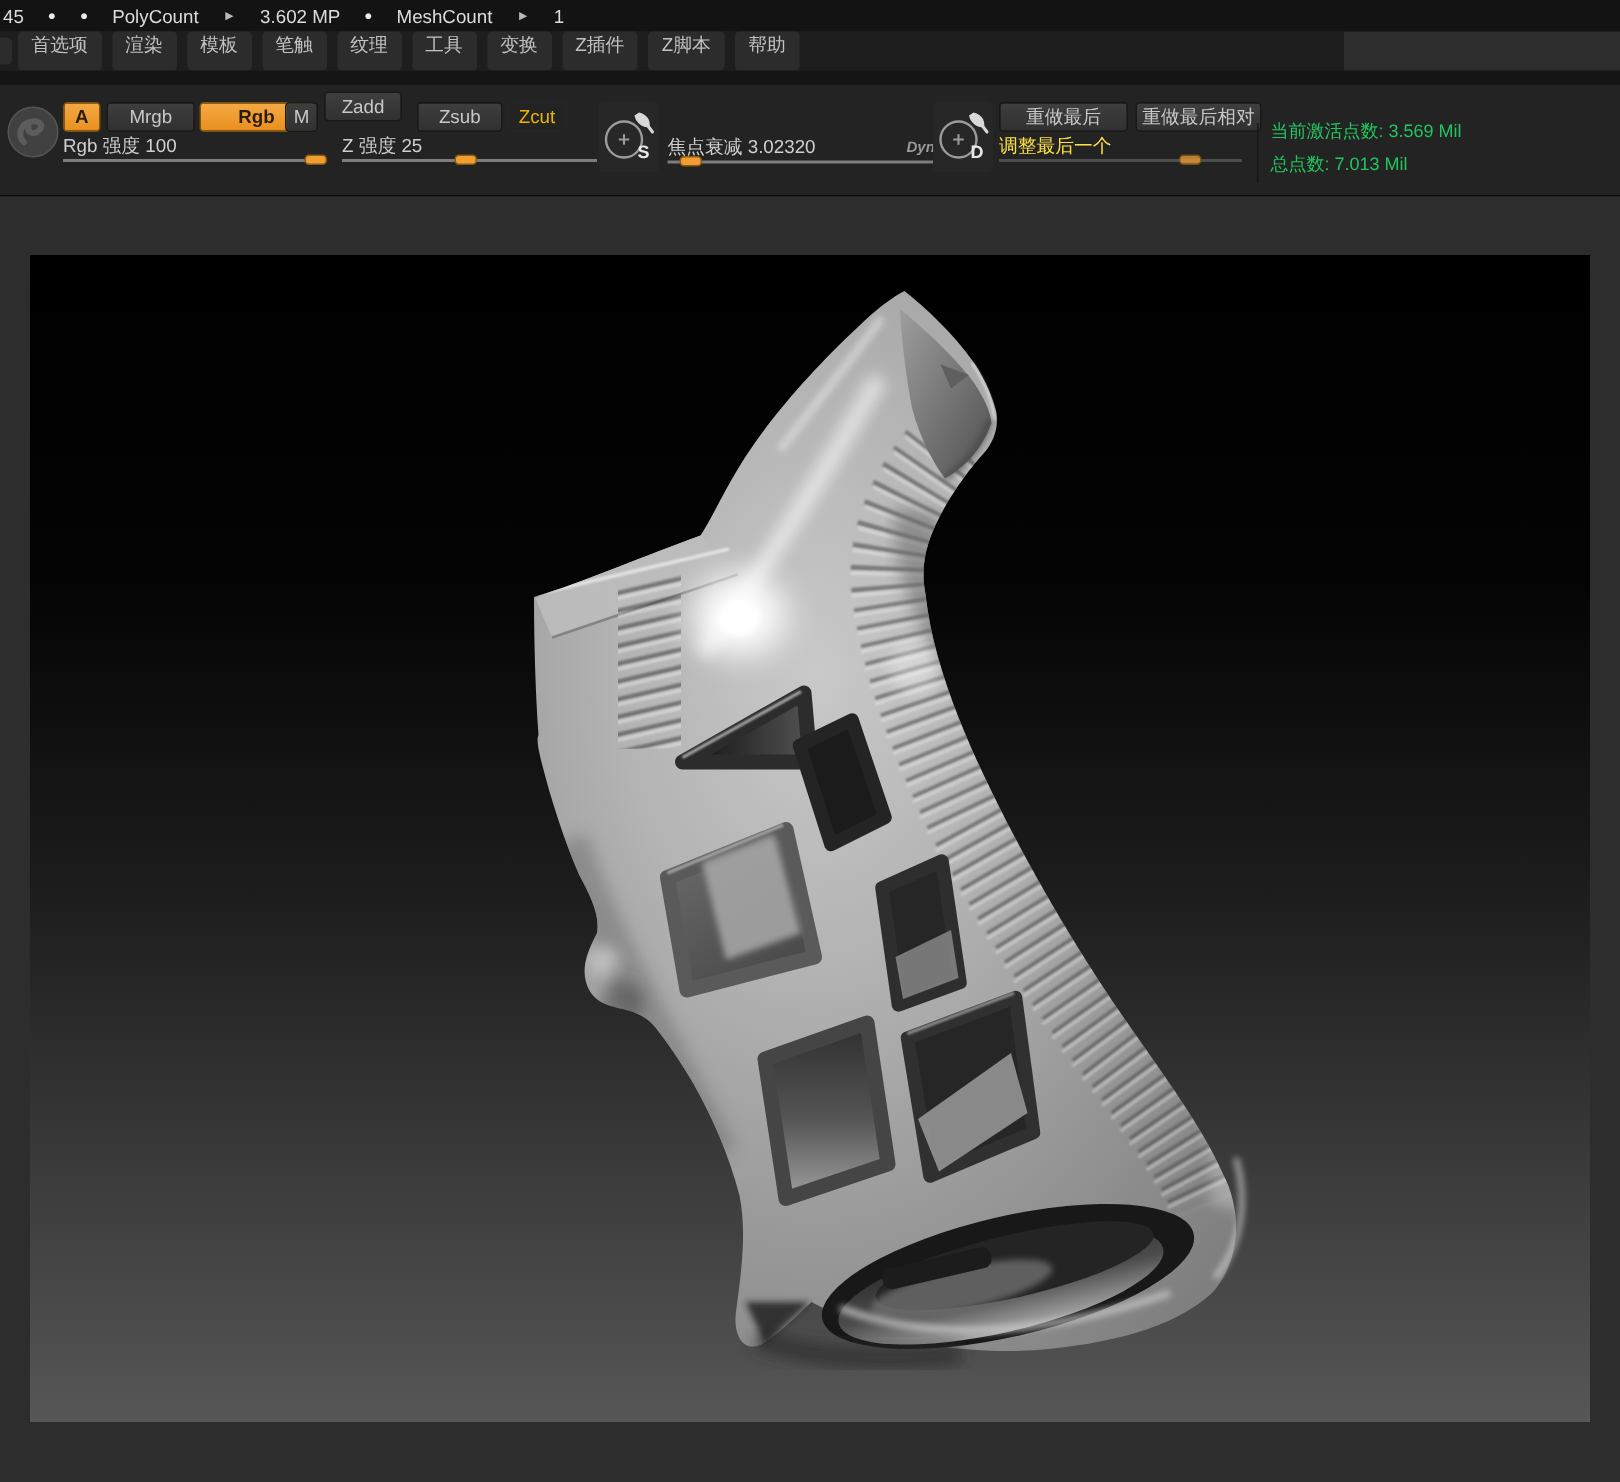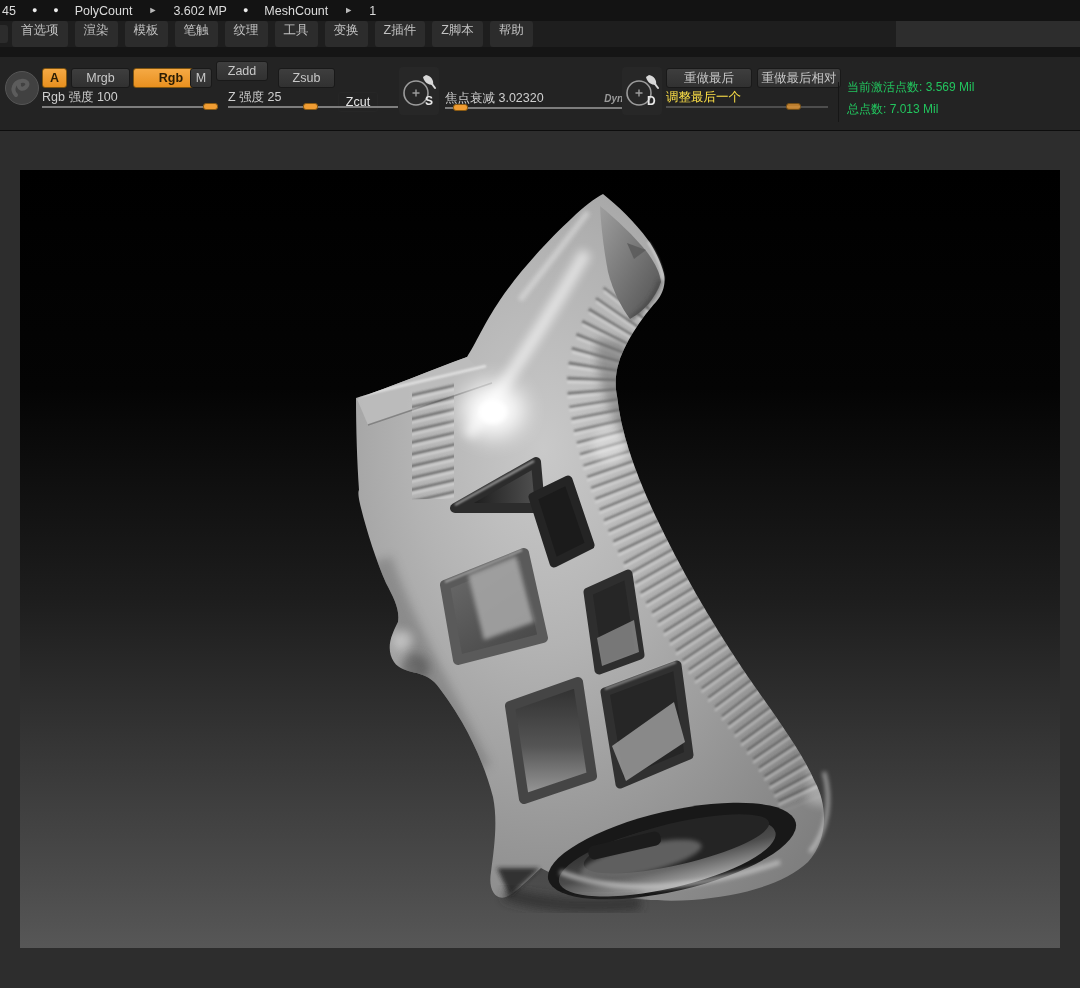--- a/index.html
+++ b/index.html
@@ -16,21 +16,21 @@
   .menu-item{background:#2c2c2c;border-radius:3px;color:#c2c2c2;font-size:12.5px;
     padding:3px 9px;line-height:1.1;cursor:default;}
   .substrip{position:absolute;left:0;top:47px;width:1080px;height:10px;background:#151515;}
   .toolbar{position:absolute;left:0;top:57px;width:1080px;height:74px;background:#232323;
     border-bottom:1px solid #0d0d0d;box-sizing:border-box;}
   .chip{position:absolute;height:20px;background:linear-gradient(#3e3e3e,#313131);
     border:1px solid #191919;border-radius:3px;color:#c8c8c8;font-size:12.5px;
     display:flex;align-items:center;justify-content:center;box-sizing:border-box;cursor:default;}
   .chip.active{background:linear-gradient(#f5a944,#e8safe 0,#e8901f);background:linear-gradient(#f5a944,#e8901f);
     border-color:#7e5410;color:#2b1d04;font-weight:bold;}
-  .chip.ghost{background:transparent;border-color:#262626;color:#e5e5e5;margin-top:24px;}
+  .chip.ghost{background:transparent;border-color:#262626;color:#eab308;}
   .slider{position:absolute;height:22px;}
   .slider .lbl-row{font-size:12.5px;color:#cfcfcf;white-space:nowrap;line-height:14px;height:14px;position:relative;}
   .slider .lbl-row .mode{position:absolute;right:2px;top:1px;font-size:10px;font-weight:bold;color:#9a9a9a;font-style:italic;}
   .slider .track{position:relative;height:2px;background:#7d7d7d;margin-top:2px;}
   .slider .handle{position:absolute;top:-3px;width:15px;height:7px;background:var(--accent);
     border-radius:3px;border:1px solid #8a5a12;box-sizing:border-box;}
   .slider.disabled .lbl-row{color:#fde047;}
   .slider.disabled .track{background:#4d4d4d;}
   .slider.disabled .handle{opacity:.75;}
   .icon-panel{position:absolute;top:10px;width:40px;height:48px;background:#272727;border-radius:4px;}

